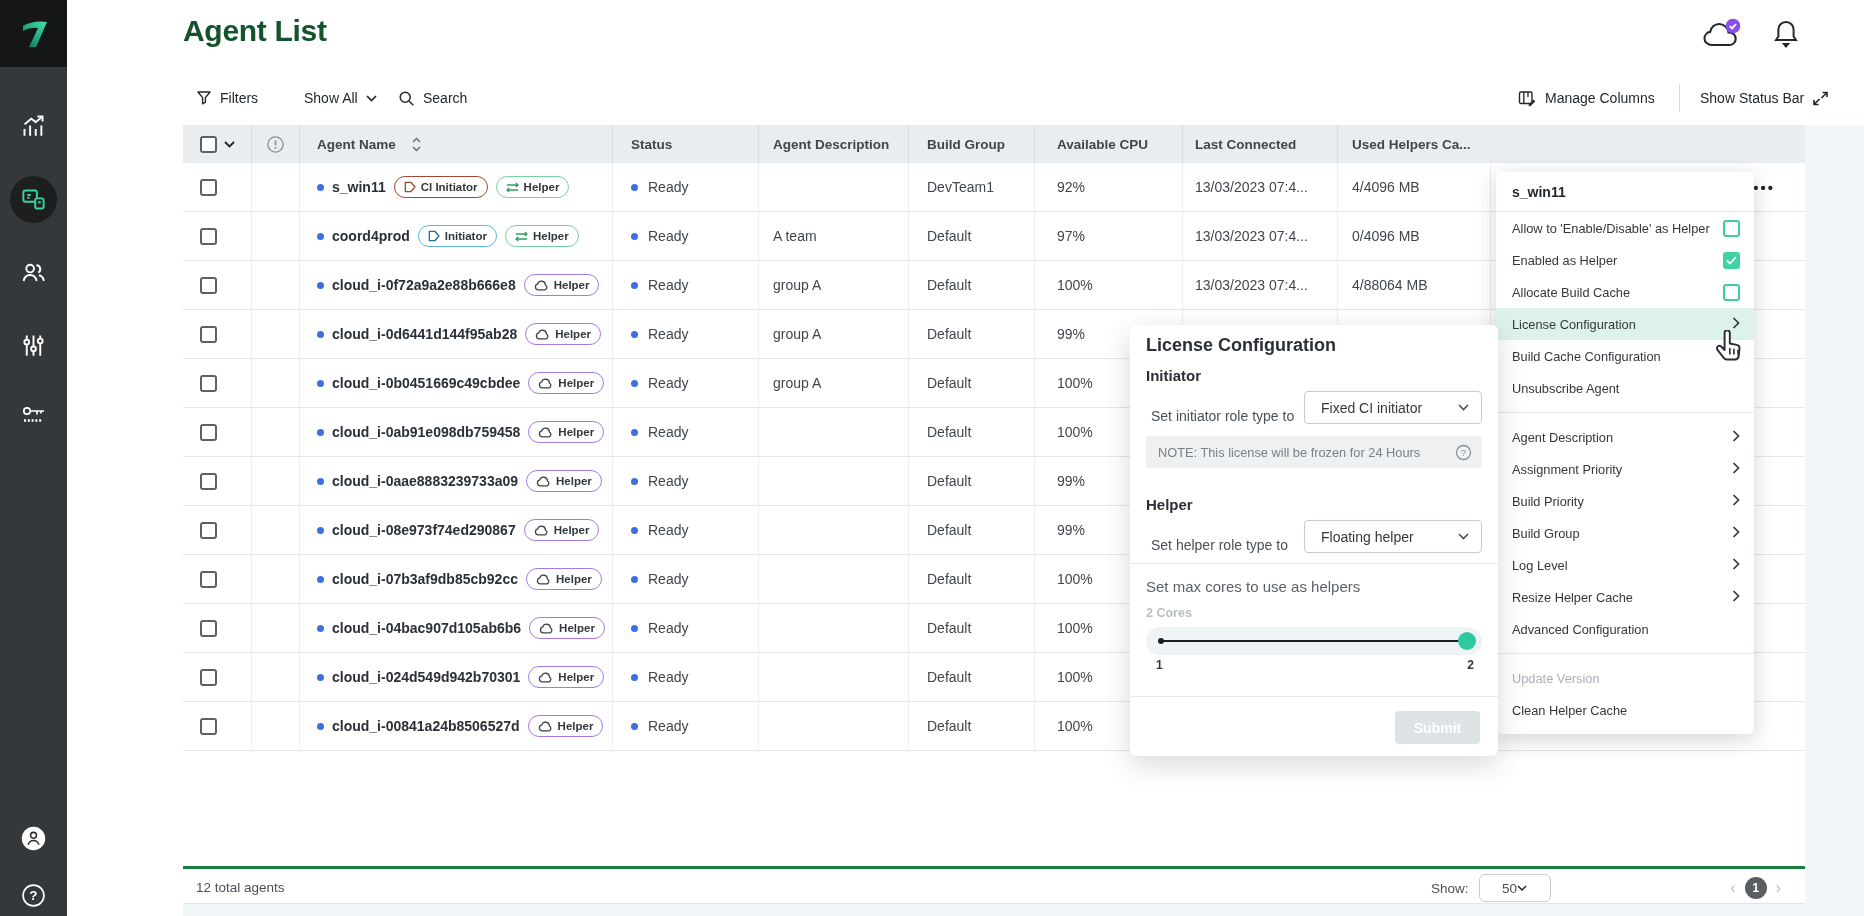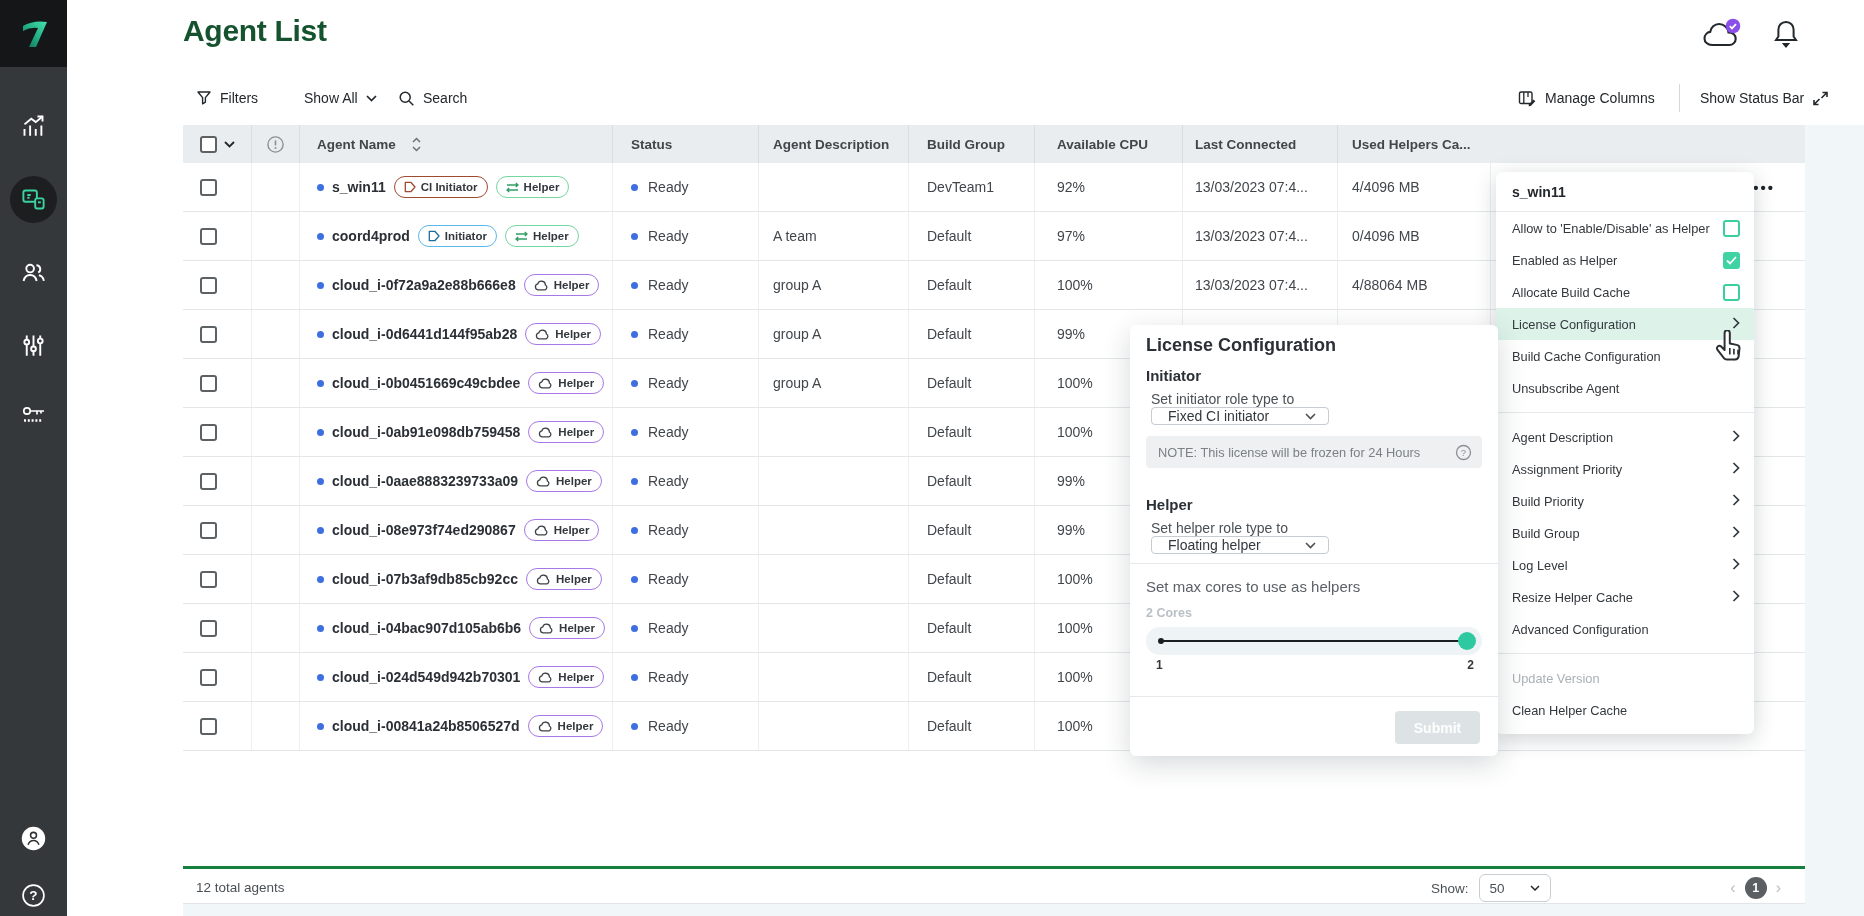--- a/index.html
+++ b/index.html
@@ -46,38 +46,38 @@
   .badge.swap { border-color:#74d6a1; } .badge.swap .bic { color:#2f9e63; }
   .badge.cloud { border-color:#a878e8; } .badge.cloud .bic { color:#3c4146; }
   .bic { display:inline-flex; }
   .more-btn { font-size:15px; font-weight:bold; letter-spacing:2px; color:#1f2428; cursor:pointer; }
   
   .right-strip { position:absolute; left:1805px; top:125px; width:59px; height:791px; background:#f1f6f8; }
   .bottom-strip { position:absolute; left:183px; top:904px; width:1622px; height:12px; background:#f1f6f8; }
   .tfoot { position:absolute; left:183px; top:866px; width:1622px; height:38px; background:#fff; border-top:3px solid #15803d; border-bottom:1px solid #e1e5e9; font-size:13.5px; color:#4a5055; }
   .tfoot .total { position:absolute; left:13px; top:11px; }
   .show-group { position:absolute; left:1248px; top:0; height:38px; display:flex; align-items:center; gap:10px; }
-  .show-box { width:72px; height:28px; border:1px solid #c9ced3; border-radius:6px; display:flex; align-items:center; justify-content:space-between; padding:8px 10px; cursor:pointer; background:#fff; }
+  .show-box { width:72px; height:28px; border:1px solid #c9ced3; border-radius:6px; display:flex; align-items:center; justify-content:center; padding:8px 10px; cursor:pointer; background:#fff; }
   .pager { position:absolute; right:24px; top:0; height:38px; display:flex; align-items:center; gap:9px; }
   .pg-arrow { color:#b9c0c5; font-size:16px; cursor:pointer; }
   .pg-num { width:22px; height:22px; border-radius:50%; background:#595f63; color:#fff; font-size:12.5px; font-weight:bold; display:flex; align-items:center; justify-content:center; }
   
   .menu { position:absolute; left:1496px; top:172px; width:258px; background:#fff; border-radius:6px; box-shadow:0 5px 22px rgba(25,39,52,.20); z-index:25; padding-bottom:8px; }
   .menu-head { height:40px; display:flex; align-items:center; padding-left:16px; font-size:14px; font-weight:bold; color:#23282c; border-bottom:1px solid #e5e9ec; }
   .mi { height:32px; display:flex; align-items:center; justify-content:space-between; padding:0 14px 0 16px; font-size:12.8px; color:#33383d; cursor:pointer; white-space:nowrap; }
   .mi.active { background:#ddf3ea; }
   .mi.disabled { color:#a9b0b5; cursor:default; }
   .mcb { width:17px; height:17px; border:2px solid #3bcfa0; border-radius:3px; background:#fff; flex:none; }
   .mcb.on { background:#3fd3a4; border-color:#3fd3a4; display:flex; align-items:center; justify-content:center; }
   .mdiv { height:1px; background:#e5e9ec; margin:8px 0; }
   
   .popup { position:absolute; left:1130px; top:325px; width:368px; height:431px; background:#fff; border-radius:6px; box-shadow:0 8px 28px rgba(25,39,52,.18); z-index:30; }
   .pp-title { margin:10px 0 0 16px; font-size:18px; font-weight:bold; color:#2b3036; height:22px; }
   .pp-sec { margin:10px 0 0 16px; font-size:15px; font-weight:bold; color:#2b3036; height:18px; }
-  .pp-row { margin:6px 16px 0 21px; height:33px; display:flex; align-items:flex-start; justify-content:space-between; font-size:14px; color:#4a5055;flex-direction:column; }
+  .pp-row { margin:6px 16px 0 21px; height:33px; display:flex; align-items:flex-end; justify-content:space-between; font-size:14px; color:#4a5055; }
   .sel { width:178px; height:33px; border:1px solid #c6ccd1; border-radius:4px; background:#fff; display:flex; align-items:center; justify-content:space-between; padding:0 12px 0 16px; font-size:14px; color:#33383d; cursor:pointer; }
   .note { margin:12px 16px 0 16px; height:32px; background:#eef0f1; border-radius:4px; display:flex; align-items:center; justify-content:space-between; padding:0 10px 0 12px; font-size:12.8px; color:#7a8187; }
   .pp-helper { margin-top:28px; }
   .pp-div { height:1px; background:#e5e9ec; margin-top:10px; }
   .maxcores { margin:14px 0 0 16px; font-size:15px; color:#5b6166; height:20px; }
   .cores-val { margin:8px 0 0 16px; font-size:12.5px; font-weight:bold; color:#b9c0c5; height:15px; }
   .slider-wrap { margin:6px 16px 0 16px; height:28px; background:#eef3f5; border-radius:14px; position:relative; }
   .slider-track { position:absolute; left:14px; right:14px; top:13px; height:2px; background:#1c1f22; }
   .slider-start { position:absolute; left:12px; top:11px; width:6px; height:6px; border-radius:50%; background:#1c1f22; }
   .slider-knob { position:absolute; right:6px; top:5px; width:18px; height:18px; border-radius:50%; background:#2ec9a0; cursor:pointer; }

